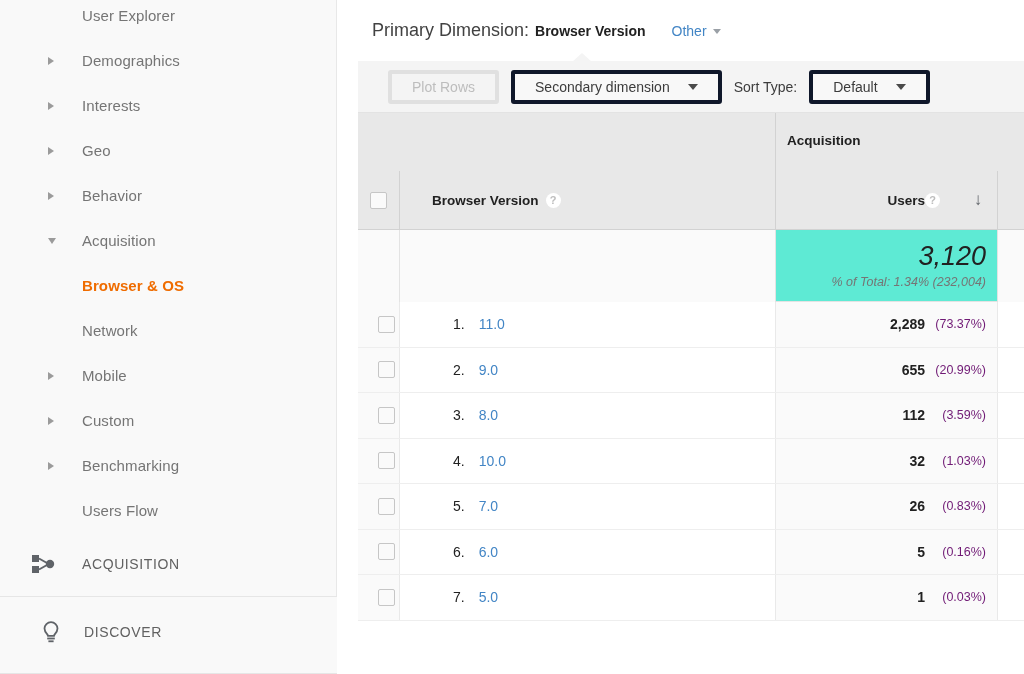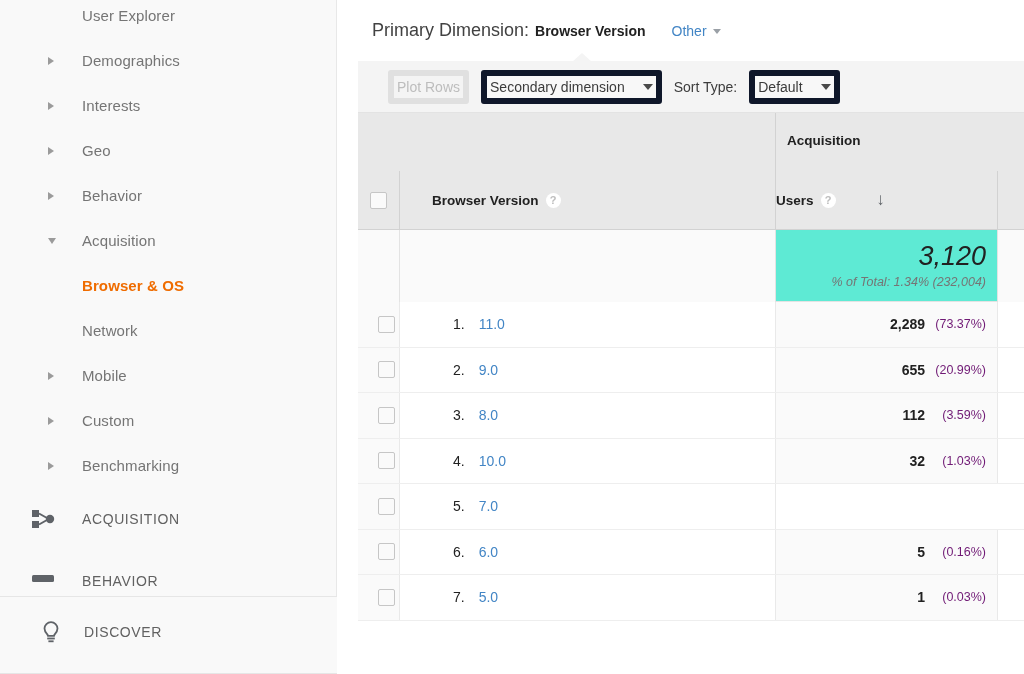--- a/index.html
+++ b/index.html
@@ -140,25 +140,25 @@
     height: 52px;
     background: #f4f4f4;
     border-bottom: 1px solid #e3e3e3;
     display: flex; align-items: center;
     padding-left: 30px;
     gap: 12px;
     white-space: nowrap;
   }
   .btn {
     height: 34px;
-    border: 6px solid #0f172a;
+    border: 4px solid #0f172a;
     border-radius: 3px;
     background: #f8f8f8;
     display: flex; align-items: center;
-    padding: 0 3px;
+    padding: 0 20px;
     font-size: 14px; color: #3c3c3c;
     cursor: pointer;
   }
   .btn.disabled { color: #bdbdbd; border-color: #e0e0e0; background: #f4f4f4; cursor: default; }
   .btn .tri {
     width: 0; height: 0;
     border-top: 6px solid #4a4a4a;
     border-left: 5px solid transparent;
     border-right: 5px solid transparent;
     margin-left: 18px;
@@ -191,24 +191,24 @@
   #thead-main > div { background: #e8e8e8; display: flex; align-items: center; }
   #thead-main .c-check { justify-content: center; }
   #thead-main .c-dim {
     padding-left: 32px;
     font-size: 13.5px; color: #212121; font-weight: bold;
     border-left: 1px solid #d2d2d2;
     gap: 7px;
   }
   #thead-main .c-users {
     border-left: 1px solid #d2d2d2;
-    justify-content: flex-start;
+    justify-content: flex-end;
     padding-right: 11px;
     font-size: 13.5px; color: #212121; font-weight: bold;
-    gap: 7px;
+    gap: 0;
   }
   #thead-main .c-next { border-left: 1px solid #d2d2d2; }
 
   .help-dot {
     width: 15px; height: 15px; border-radius: 50%;
     background: #ffffff;
     color: #bdbdbd; font-size: 11px; font-weight: bold;
     display: inline-flex; align-items: center; justify-content: center;
     line-height: 1;
   }
@@ -310,20 +310,23 @@
           <span class="caret right"></span>
           <span>Mobile</span>
         </div>
         <div class="nav-sub">
           <span class="caret right"></span>
           <span>Custom</span>
         </div>
         <div class="nav-sub">
           <span class="caret right"></span>
           <span>Benchmarking</span>
+        </div>
+        <div class="nav-sub">
+          <span>Users Flow</span>
         </div>
         <div class="nav-section">
           <span class="sec-icon">
             <svg width="26" height="26" viewBox="0 0 26 26" aria-hidden="true">
               <rect x="2" y="4" width="7" height="7" fill="#5f6368"></rect>
               <rect x="2" y="15" width="7" height="7" fill="#5f6368"></rect>
               <circle cx="20" cy="13" r="4.2" fill="#5f6368"></circle>
               <path d="M9 7.5 L17 12 M9 18.5 L17 14" stroke="#5f6368" stroke-width="2" fill="none"></path>
             </svg>
           </span>
@@ -473,20 +476,24 @@
             <div class="c-next"></div>
           </div>
           <div class="trow data-row">
             <div class="c-check cbox-cell">
               <span class="cbox"></span>
             </div>
             <div class="c-dim">
               <span class="row-idx">5.</span>
               <span class="row-link">7.0</span>
             </div>
+            <div class="c-users">
+              <span class="users-val">26</span>
+              <span class="users-pct">(0.83%)</span>
+            </div>
             <div class="c-next"></div>
           </div>
           <div class="trow data-row">
             <div class="c-check cbox-cell">
               <span class="cbox"></span>
             </div>
             <div class="c-dim">
               <span class="row-idx">6.</span>
               <span class="row-link">6.0</span>
             </div>

